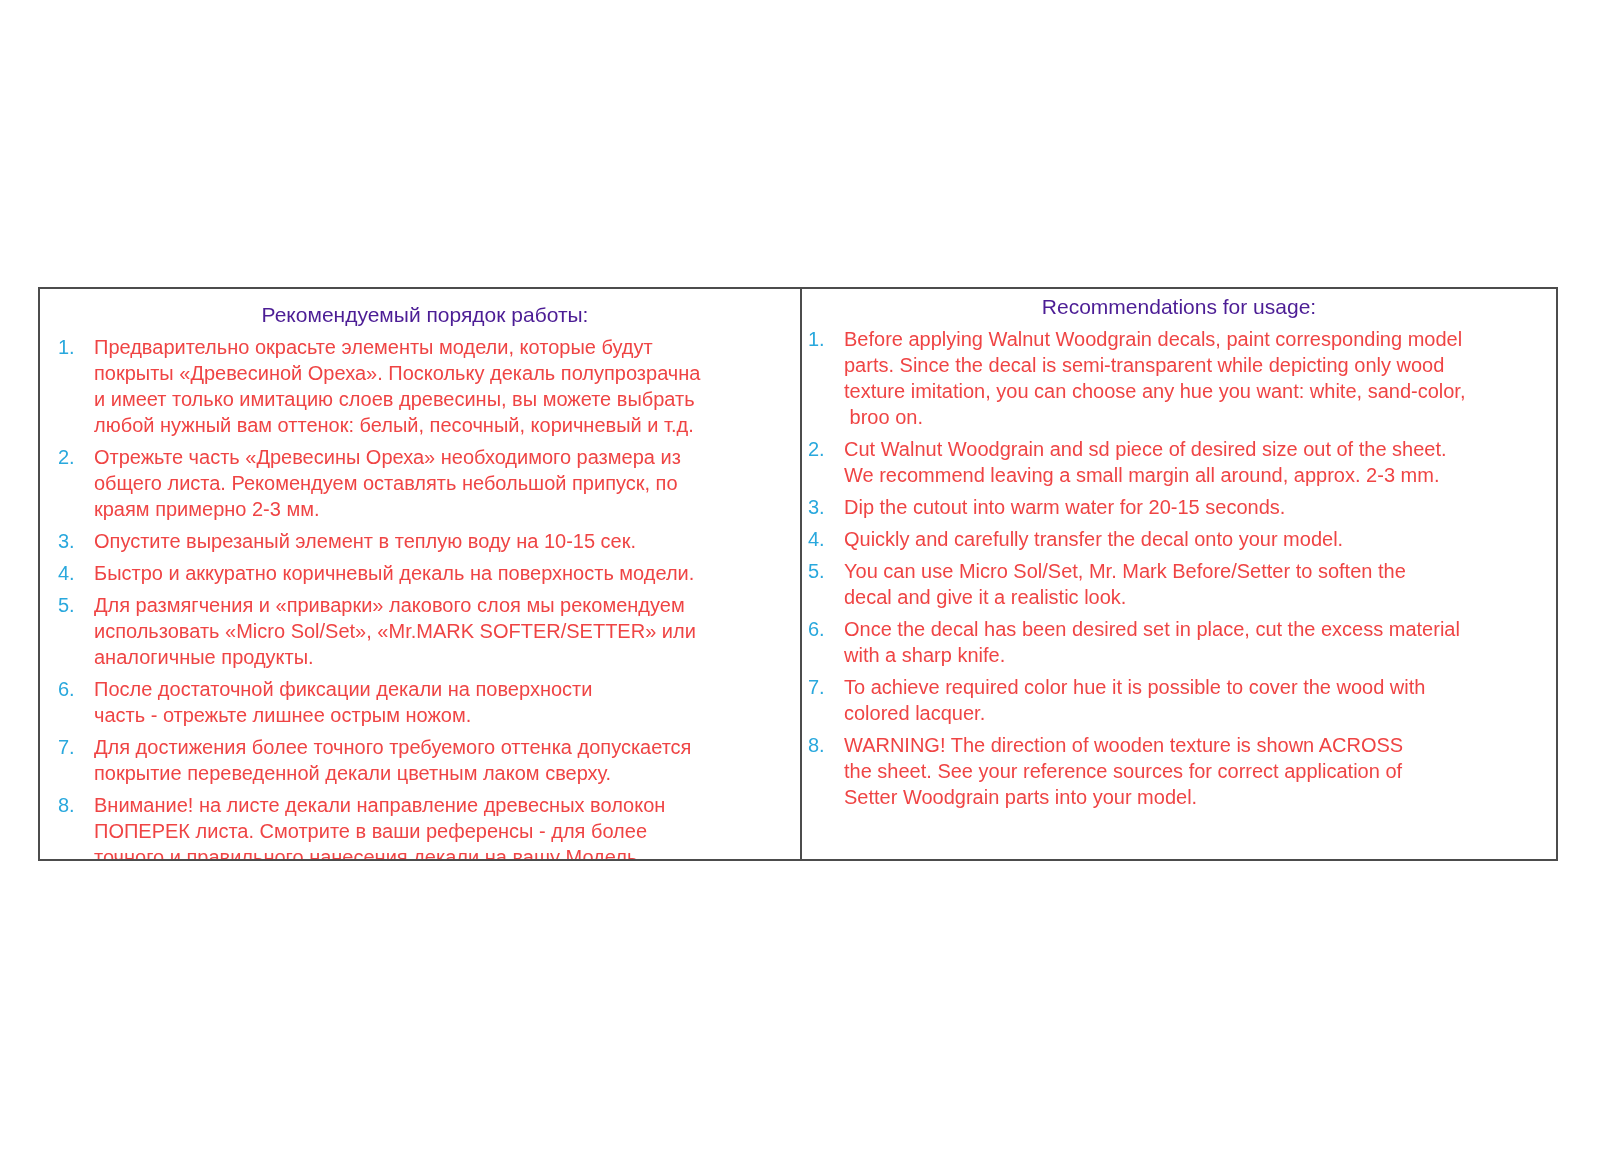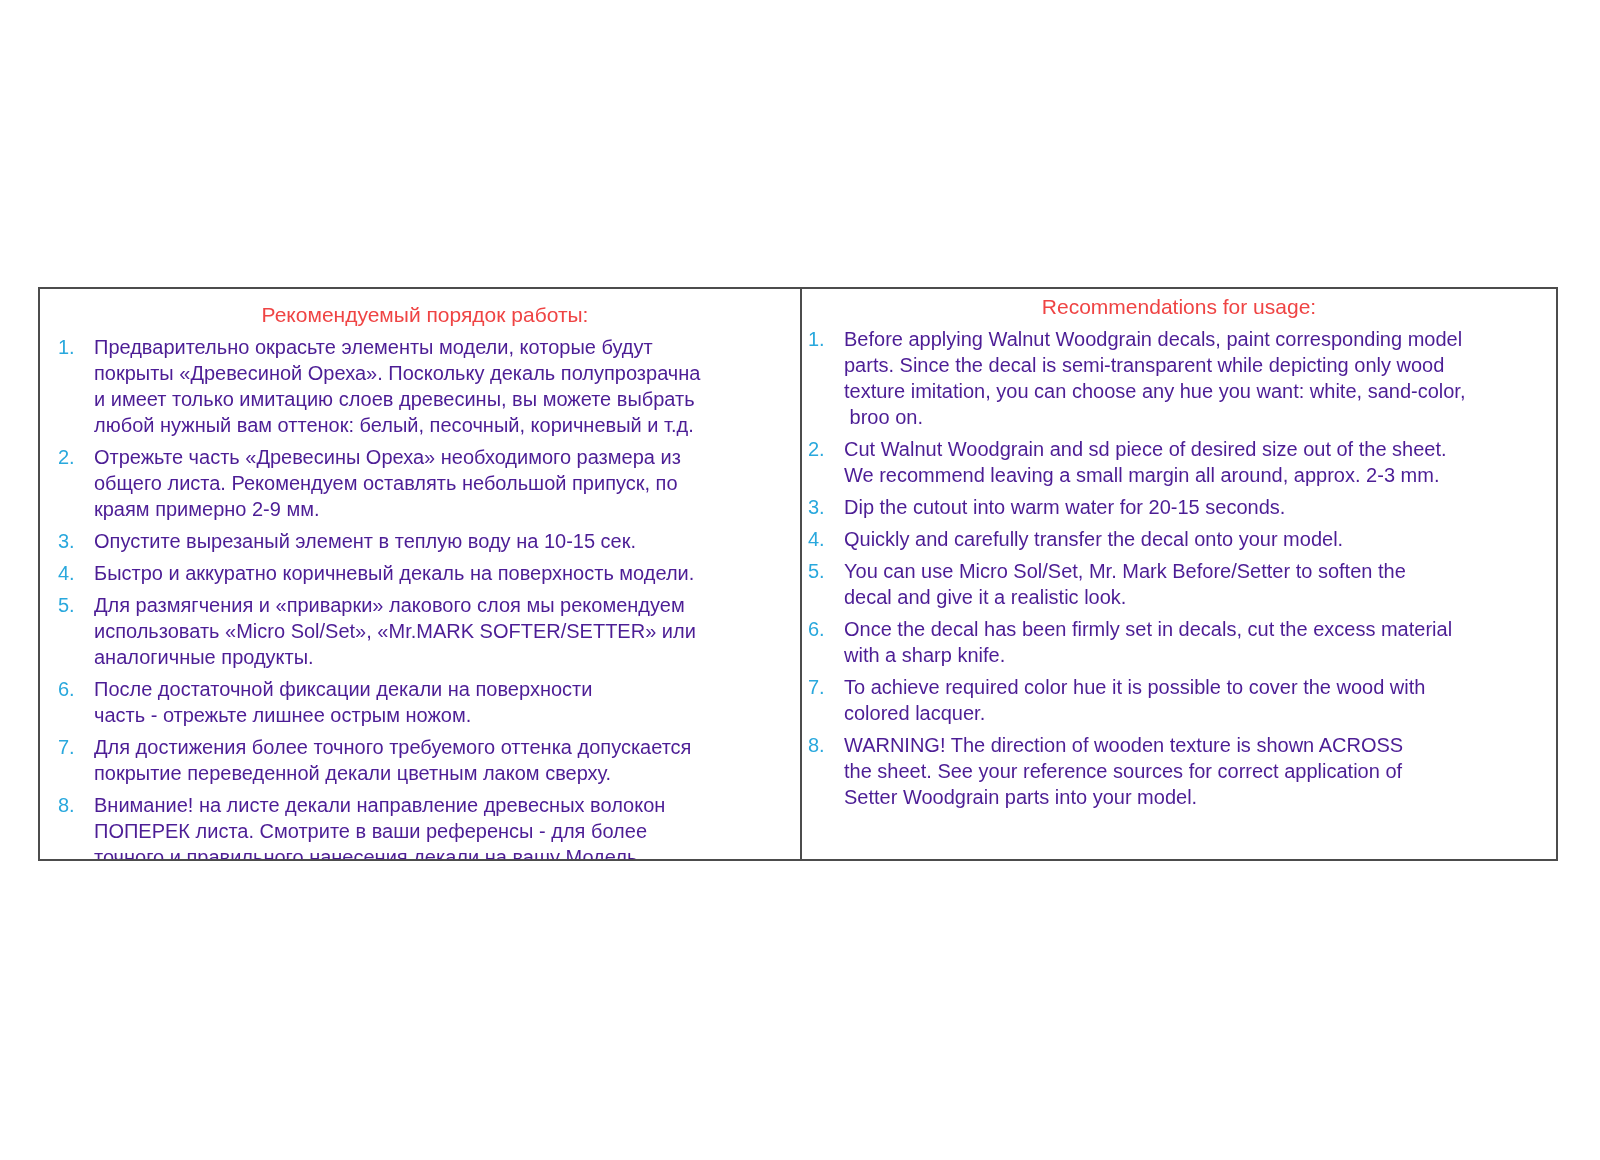--- a/index.html
+++ b/index.html
@@ -36,21 +36,21 @@
   }
   .col-right {
     flex: 1;
     padding: 5px 6px 0 6px;
   }
   .col-title {
     text-align: center;
     font-size: 21px;
     line-height: 26px;
     margin-bottom: 3px;
-    color: #ef4444;
+    color: #4c1d95;
   }
   ol.items {
     list-style: none;
     margin: 0;
     padding: 0;
   }
   ol.items li {
     display: flex;
     align-items: flex-start;
     margin-top: 6px;
@@ -58,21 +58,21 @@
     line-height: 26px;
   }
   .num {
     flex: 0 0 36px;
     color: #29a8dd;
     padding-top: 0;
   }
   .txt {
     flex: 1;
     white-space: pre-line;
-    color: #4c1d95;
+    color: #ef4444;
   }
 </style>
 </head>
 <body>
 
 <div class="sheet">
 
   <div class="col col-left">
     <div class="col-title">Рекомендуемый порядок работы:</div>
     <ol class="items">
@@ -80,21 +80,21 @@
         <span class="num">1.</span>
         <span class="txt">Предварительно окрасьте элементы модели, которые будут
 покрыты «Древесиной Ореха». Поскольку декаль полупрозрачна
 и имеет только имитацию слоев древесины, вы можете выбрать
 любой нужный вам оттенок: белый, песочный, коричневый и т.д.</span>
       </li>
       <li>
         <span class="num">2.</span>
         <span class="txt">Отрежьте часть «Древесины Ореха» необходимого размера из
 общего листа. Рекомендуем оставлять небольшой припуск, по
-краям примерно 2-9 мм.</span>
+краям примерно 2-3 мм.</span>
       </li>
       <li>
         <span class="num">3.</span>
         <span class="txt">Опустите вырезаный элемент в теплую воду на 10-15 сек.</span>
       </li>
       <li>
         <span class="num">4.</span>
         <span class="txt">Быстро и аккуратно коричневый декаль на поверхность модели.</span>
       </li>
       <li>
@@ -145,21 +145,21 @@
         <span class="num">4.</span>
         <span class="txt">Quickly and carefully transfer the decal onto your model.</span>
       </li>
       <li>
         <span class="num">5.</span>
         <span class="txt">You can use Micro Sol/Set, Mr. Mark Before/Setter to soften the
 decal and give it a realistic look.</span>
       </li>
       <li>
         <span class="num">6.</span>
-        <span class="txt">Once the decal has been firmly set in decals, cut the excess material
+        <span class="txt">Once the decal has been desired set in place, cut the excess material
 with a sharp knife.</span>
       </li>
       <li>
         <span class="num">7.</span>
         <span class="txt">To achieve required color hue it is possible to cover the wood with
 colored lacquer.</span>
       </li>
       <li>
         <span class="num">8.</span>
         <span class="txt">WARNING! The direction of wooden texture is shown ACROSS

